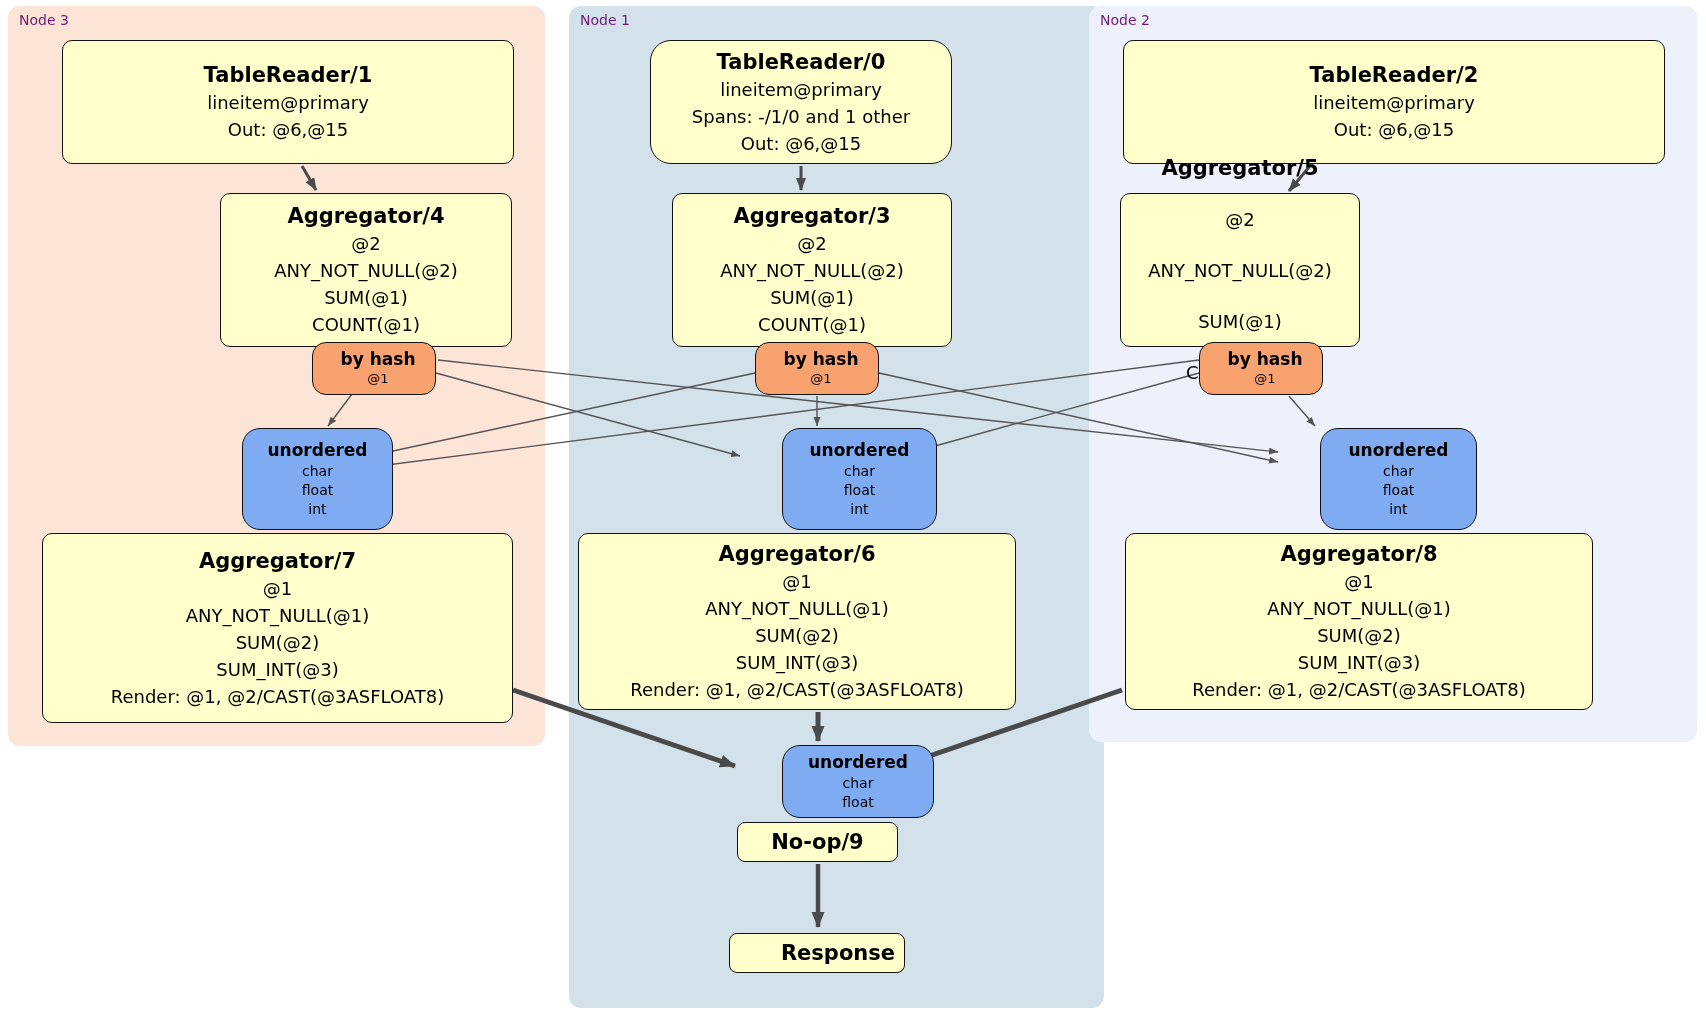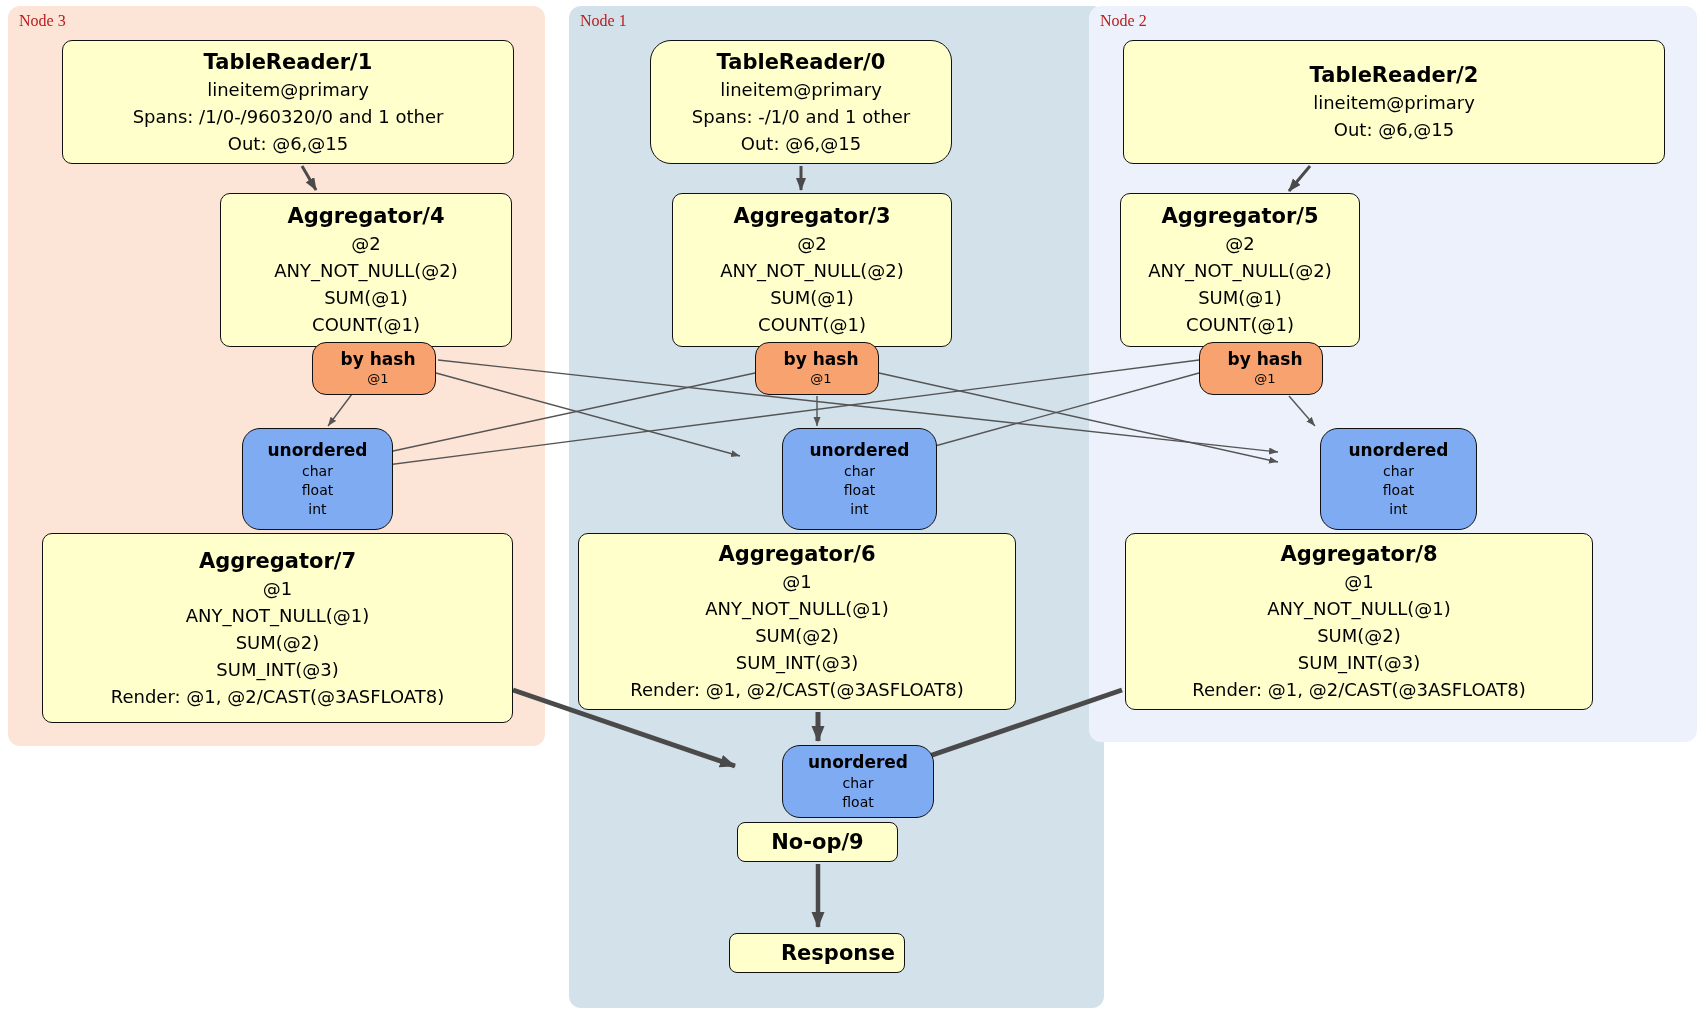--- a/index.html
+++ b/index.html
@@ -13,21 +13,21 @@
     --edge-thin:#545454;
     --box-border:#111111;
   }
   html,body{margin:0;padding:0;background:#ffffff;}
   .stage{
     position:relative;width:1706px;height:1016px;overflow:hidden;
     font-family:"DejaVu Sans","Liberation Sans",sans-serif;color:#000;
     background:#ffffff;
   }
   .panel{position:absolute;border-radius:12px;z-index:0;}
-  .panel-label{position:absolute;left:11px;top:6px;font-size:16px;color:#b91c1c;font-family:Liberation Serif, serif;}
+  .panel-label{position:absolute;left:11px;top:6px;font-size:14px;color:#701a75;}
   svg.edges{position:absolute;left:0;top:0;z-index:1;}
   .e-thin{stroke:var(--edge-thin);stroke-width:1.4;}
   .e-med{stroke:var(--edge);stroke-width:3;}
   .e-big{stroke:var(--edge);stroke-width:5;}
   .e-med2{stroke:var(--edge);stroke-width:4.5;}
   .arrow{fill:var(--edge);}
   .arrowt{fill:var(--edge-thin);}
   .box{
     position:absolute;z-index:2;box-sizing:border-box;
     border:1.6px solid var(--box-border);
@@ -90,21 +90,20 @@
     <line class="e-big" x1="513" y1="690" x2="735" y2="766" marker-end="url(#aBig)"></line>
     <line class="e-big" x1="818" y1="712" x2="818" y2="741" marker-end="url(#aBig)"></line>
     <line class="e-big" x1="1122" y1="690" x2="900" y2="766" marker-end="url(#aBig)"></line>
 
     <line class="e-med2" x1="818" y1="864" x2="818" y2="927" marker-end="url(#aBig)"></line>
   </svg>
 
   <div class="box proc" style="left:62px;top:40px;width:452px;height:124px;">
     <div class="t1">TableReader/1</div>
     <div class="ln">lineitem@primary</div>
-    <div class="ln">Spans: /1/0-/960320/0 and 1 other</div>
     <div class="ln">Out: @6,@15</div>
   </div>
   <div class="box proc" style="left:220px;top:193px;width:292px;height:154px;">
     <div class="t1">Aggregator/4</div>
     <div class="ln">@2</div>
     <div class="ln">ANY_NOT_NULL(@2)</div>
     <div class="ln">SUM(@1)</div>
     <div class="ln">COUNT(@1)</div>
   </div>
   <div class="box router" style="left:312px;top:342px;width:124px;height:53px;">
@@ -156,21 +155,21 @@
     <div class="ln">SUM(@2)</div>
     <div class="ln">SUM_INT(@3)</div>
     <div class="ln">Render: @1, @2/CAST(@3ASFLOAT8)</div>
   </div>
 
   <div class="box proc" style="left:1123px;top:40px;width:542px;height:124px;">
     <div class="t1">TableReader/2</div>
     <div class="ln">lineitem@primary</div>
     <div class="ln">Out: @6,@15</div>
   </div>
-  <div class="box proc" style="left:1120px;top:193px;width:240px;height:154px;">
+  <div class="box proc" style="left:1120px;top:193px;width:240px;height:154px;gap:24px;">
     <div class="t1">Aggregator/5</div>
     <div class="ln">@2</div>
     <div class="ln">ANY_NOT_NULL(@2)</div>
     <div class="ln">SUM(@1)</div>
     <div class="ln">COUNT(@1)</div>
   </div>
   <div class="box router" style="left:1199px;top:342px;width:124px;height:53px;">
     <div class="rt">by hash</div>
     <div class="rk">@1</div>
   </div>

